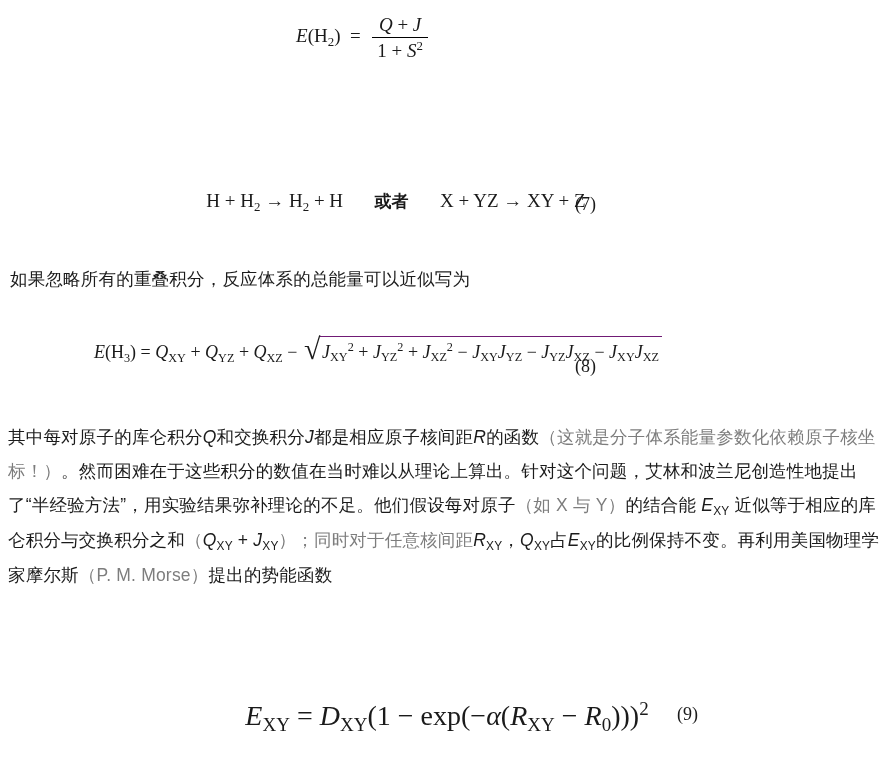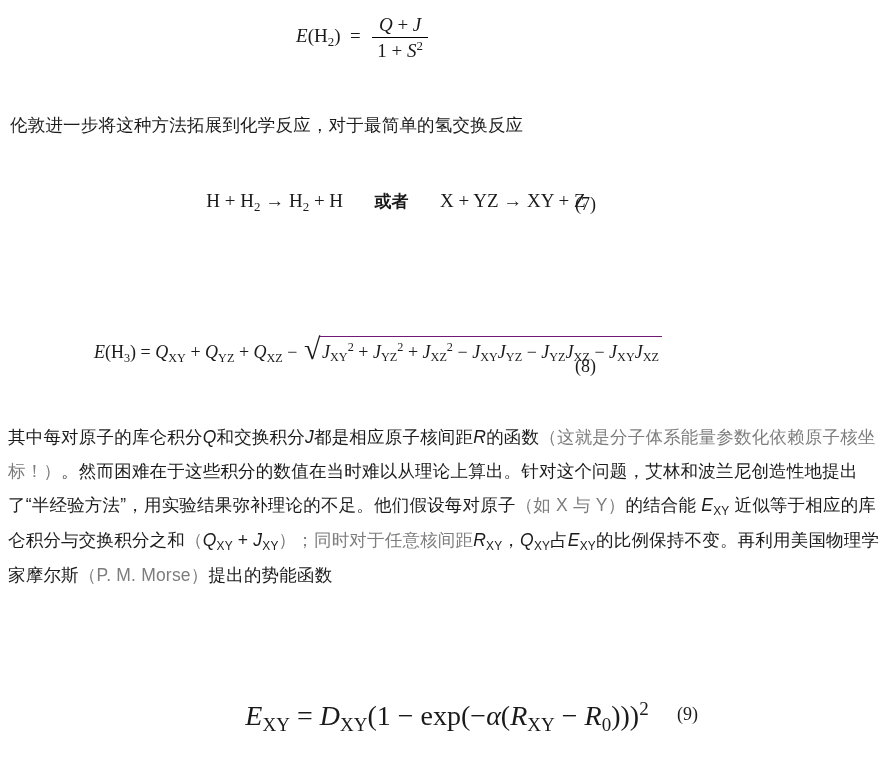--- a/index.html
+++ b/index.html
@@ -126,34 +126,34 @@
     <span class="math">
       <span class="it">E</span><span class="up">(H</span><sub>2</sub><span class="up">)</span>
       <span class="up">&nbsp;=&nbsp;</span>
       <span class="frac">
         <span class="num"><span class="it">Q</span> <span class="up">+</span> <span class="it">J</span></span>
         <span class="den"><span class="up">1 +</span> <span class="it">S</span><sup>2</sup></span>
       </span>
     </span>
   </div>
 
-  <div class="para" id="p1">伦敦进一步将这种方法拓展到化学反应，对于最简单的氢交换反应</div>
 
   <div class="eq-block" id="eq7">
     <span class="math eq7-line">
       <span class="up">H + H</span><sub>2</sub>
       <span class="up"> → H</span><sub>2</sub><span class="up"> + H</span>
       <span class="gap"></span>
       <span class="bold-cn">或者</span>
       <span class="gap"></span>
       <span class="up">X + YZ → XY + Z</span>
     </span>
     <span class="eqnum" style="top:4px;">(7)</span>
   </div>
 
+  <div class="para" id="p2">如果忽略所有的重叠积分，反应体系的总能量可以近似写为</div>
 
   <div class="eq-block" id="eq8">
     <span class="math" style="font-size:18px;">
       <span class="it">E</span><span class="up">(H</span><sub>3</sub><span class="up">) =</span>
       <span class="it">Q</span><sub>XY</sub> <span class="up">+</span>
       <span class="it">Q</span><sub>YZ</sub> <span class="up">+</span>
       <span class="it">Q</span><sub>XZ</sub> <span class="up">−</span>
       <span class="sqrt">
         <span class="sign">√</span>
         <span class="radicand">

